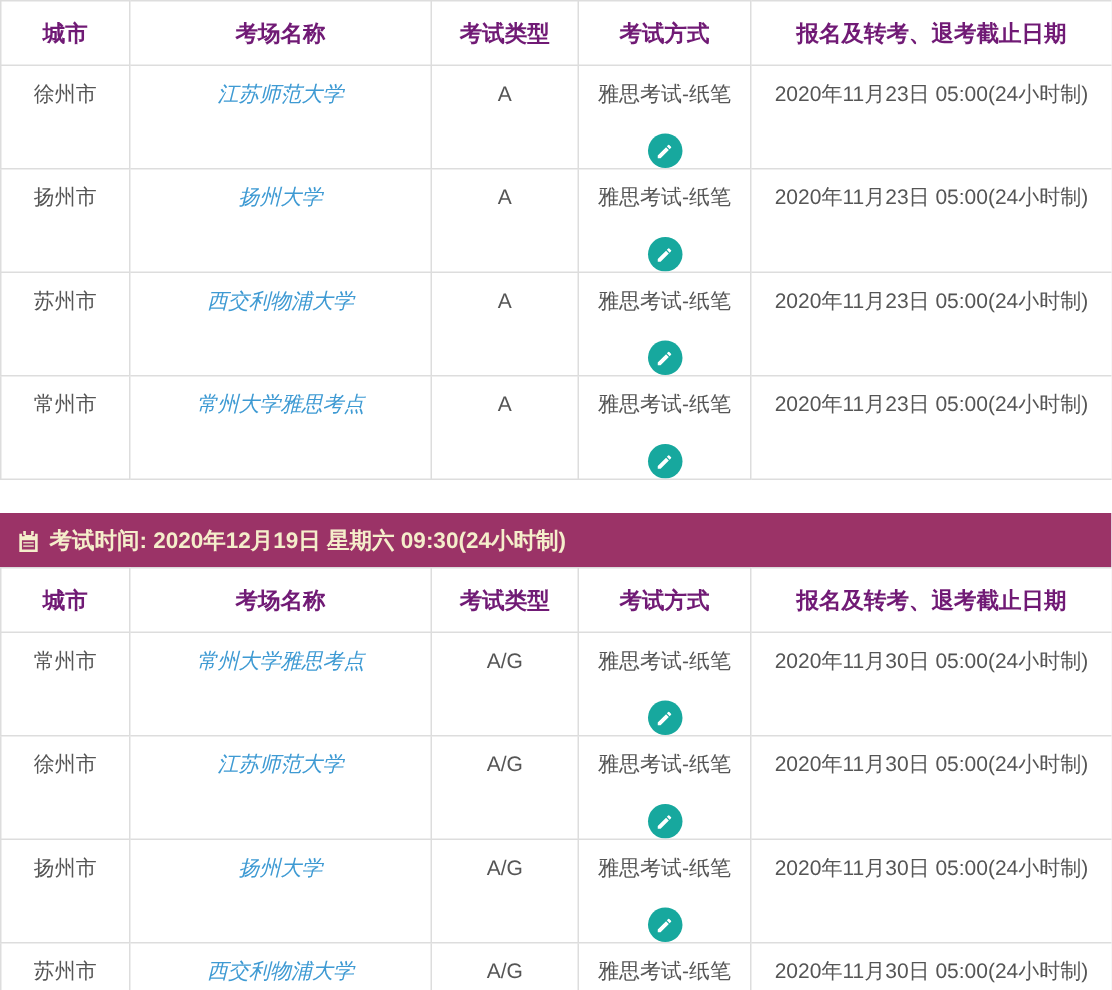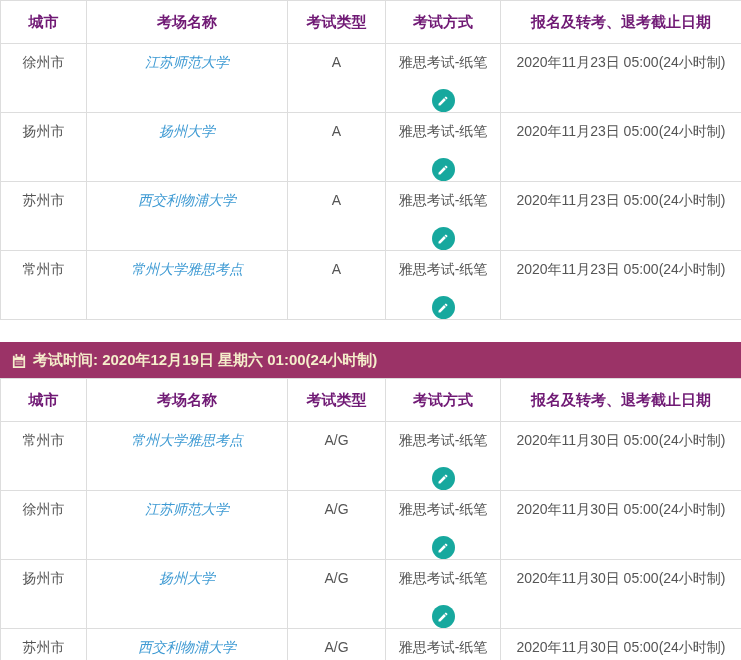--- a/index.html
+++ b/index.html
@@ -170,21 +170,21 @@
 <div class="session">
   <div class="session-header">
     <span class="cal">
       <svg width="14" height="14" viewBox="0 0 16 16" fill="#f5eecb" aria-hidden="true">
         <path d="M4 0h2v3H4zM10 0h2v3h-2z"></path>
         <path d="M1 2h2v2h2V3h6v1h2V2h2v14H1V2zm2 5v7h10V7H3z"></path>
         <rect x="4" y="8.5" width="8" height="1"></rect>
         <rect x="4" y="11" width="8" height="1"></rect>
       </svg>
     </span>
-    <span>考试时间: 2020年12月19日 星期六 01:00(24小时制)</span>
+    <span>考试时间: 2020年12月19日 星期六 09:30(24小时制)</span>
   </div>
   <table>
     <colgroup>
       <col class="c-city">
         <col class="c-venue">
         <col class="c-type">
         <col class="c-method">
         <col class="c-deadline">
     </colgroup>
     <thead>

